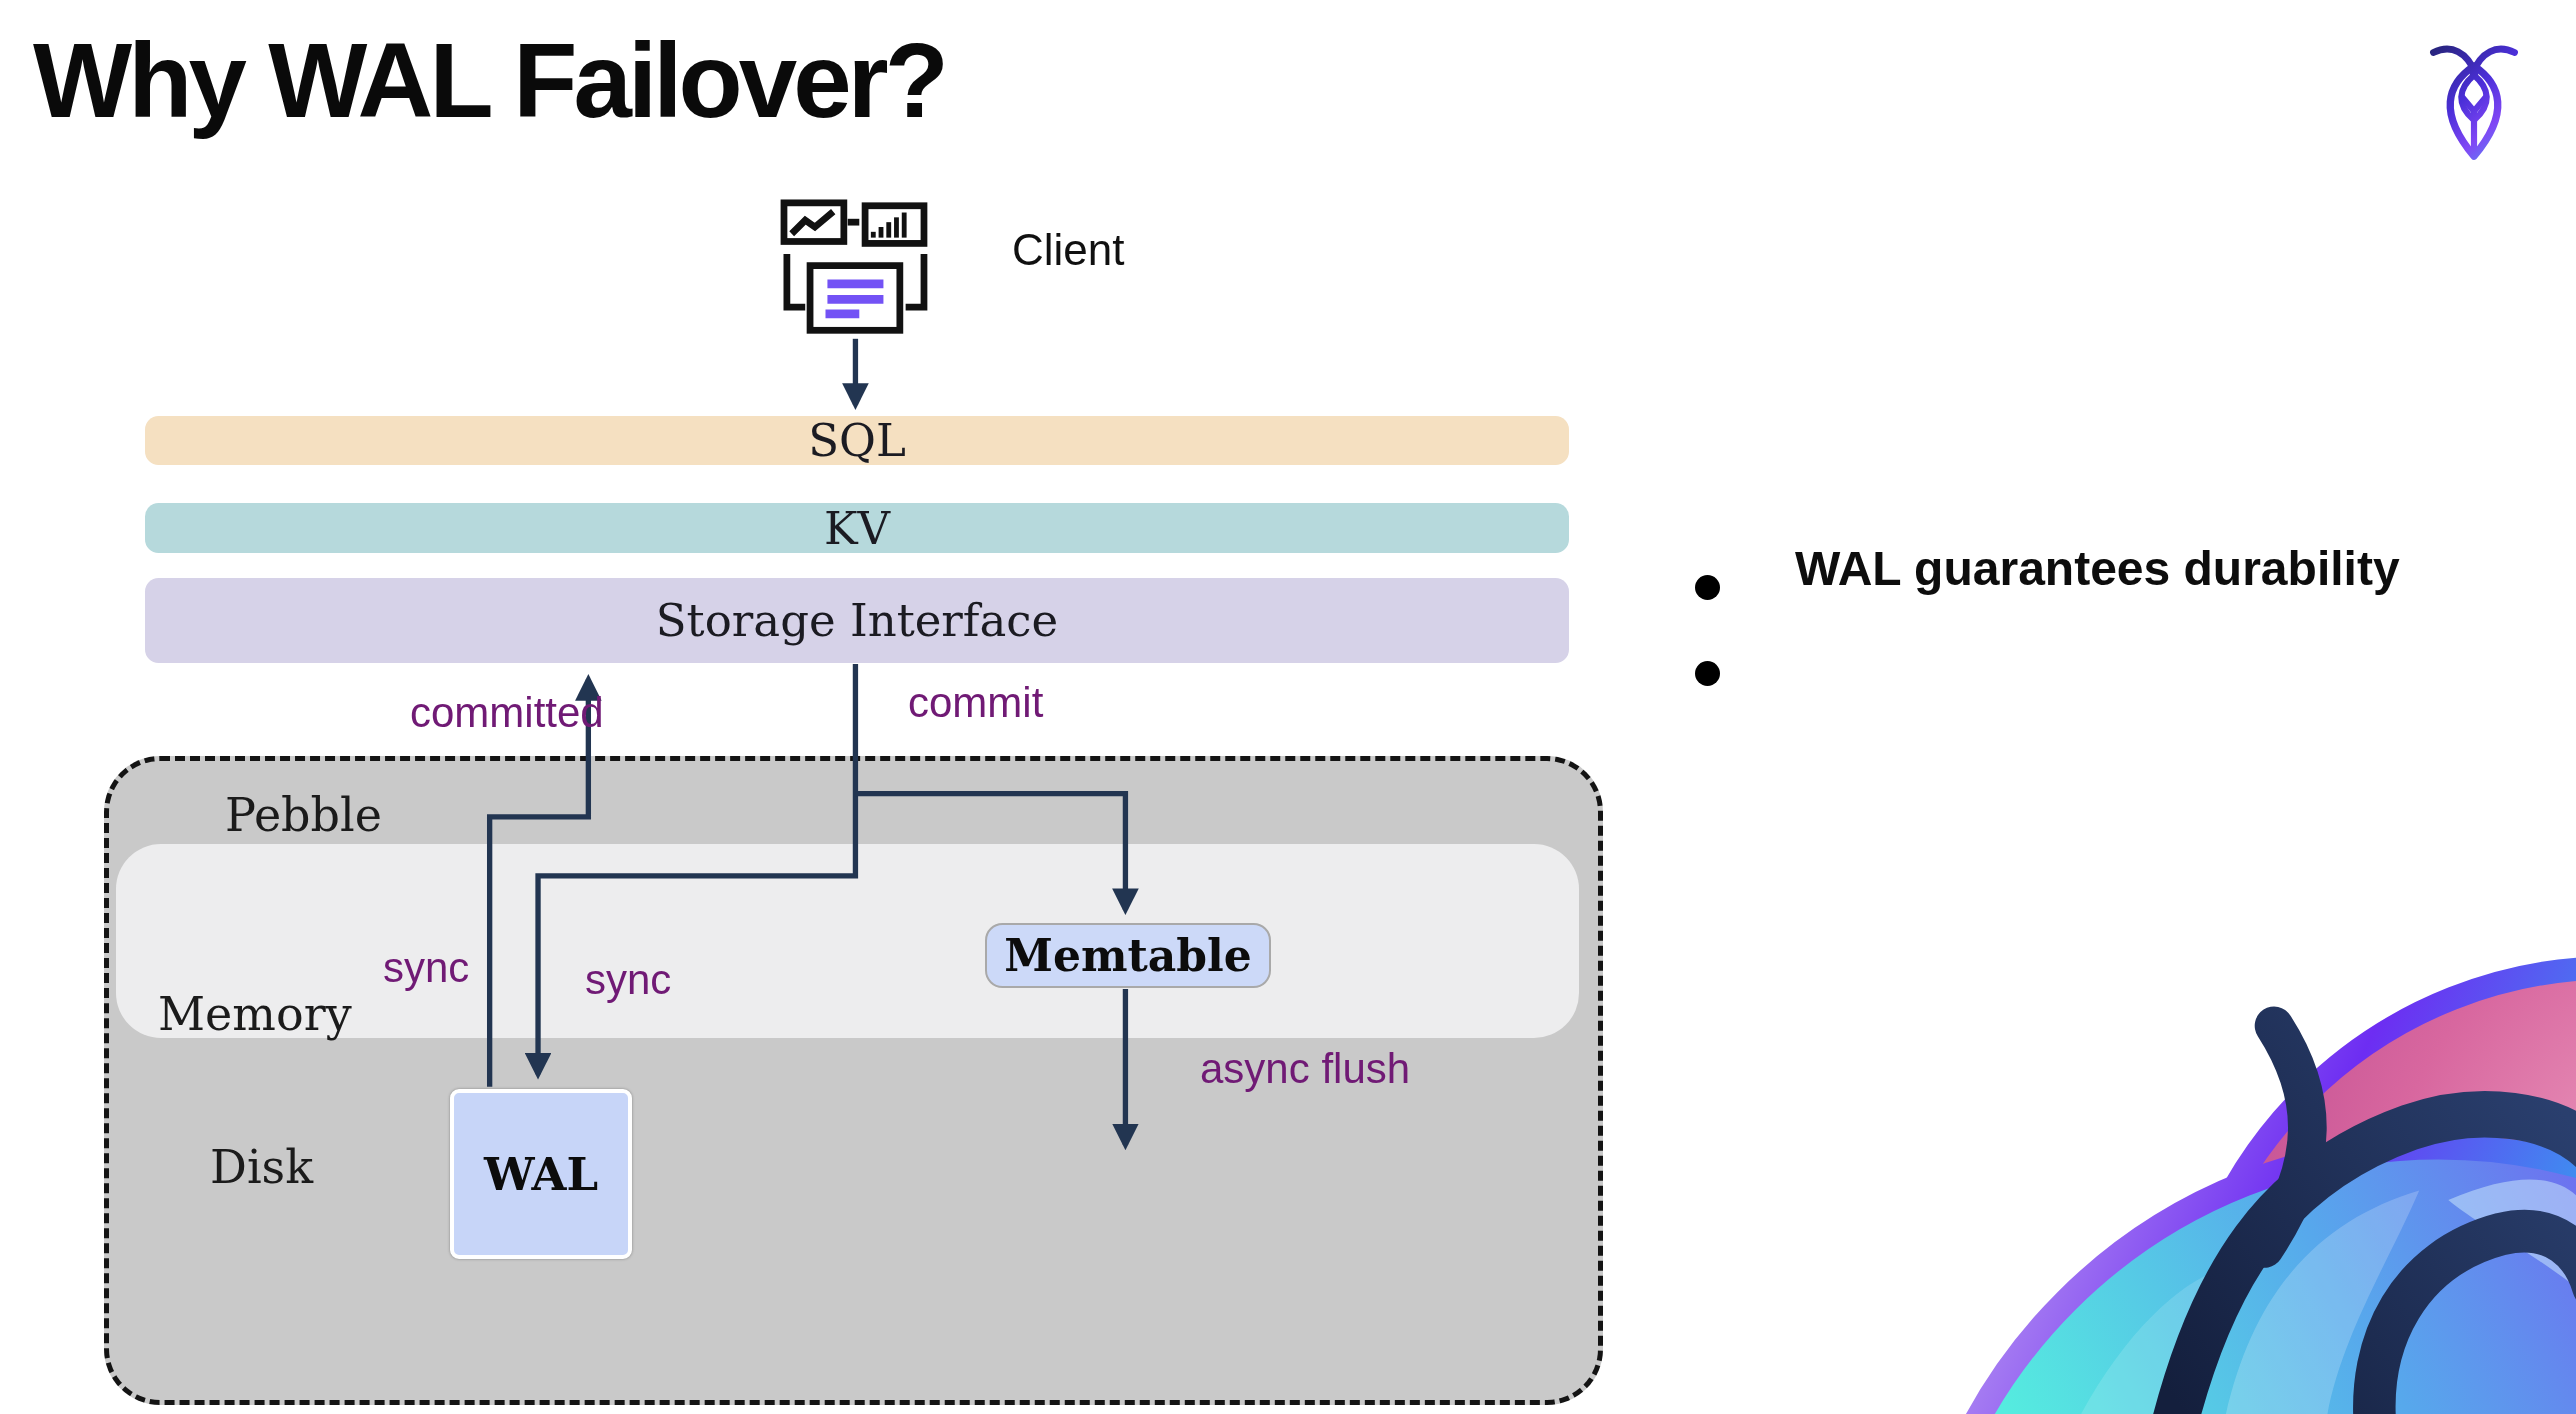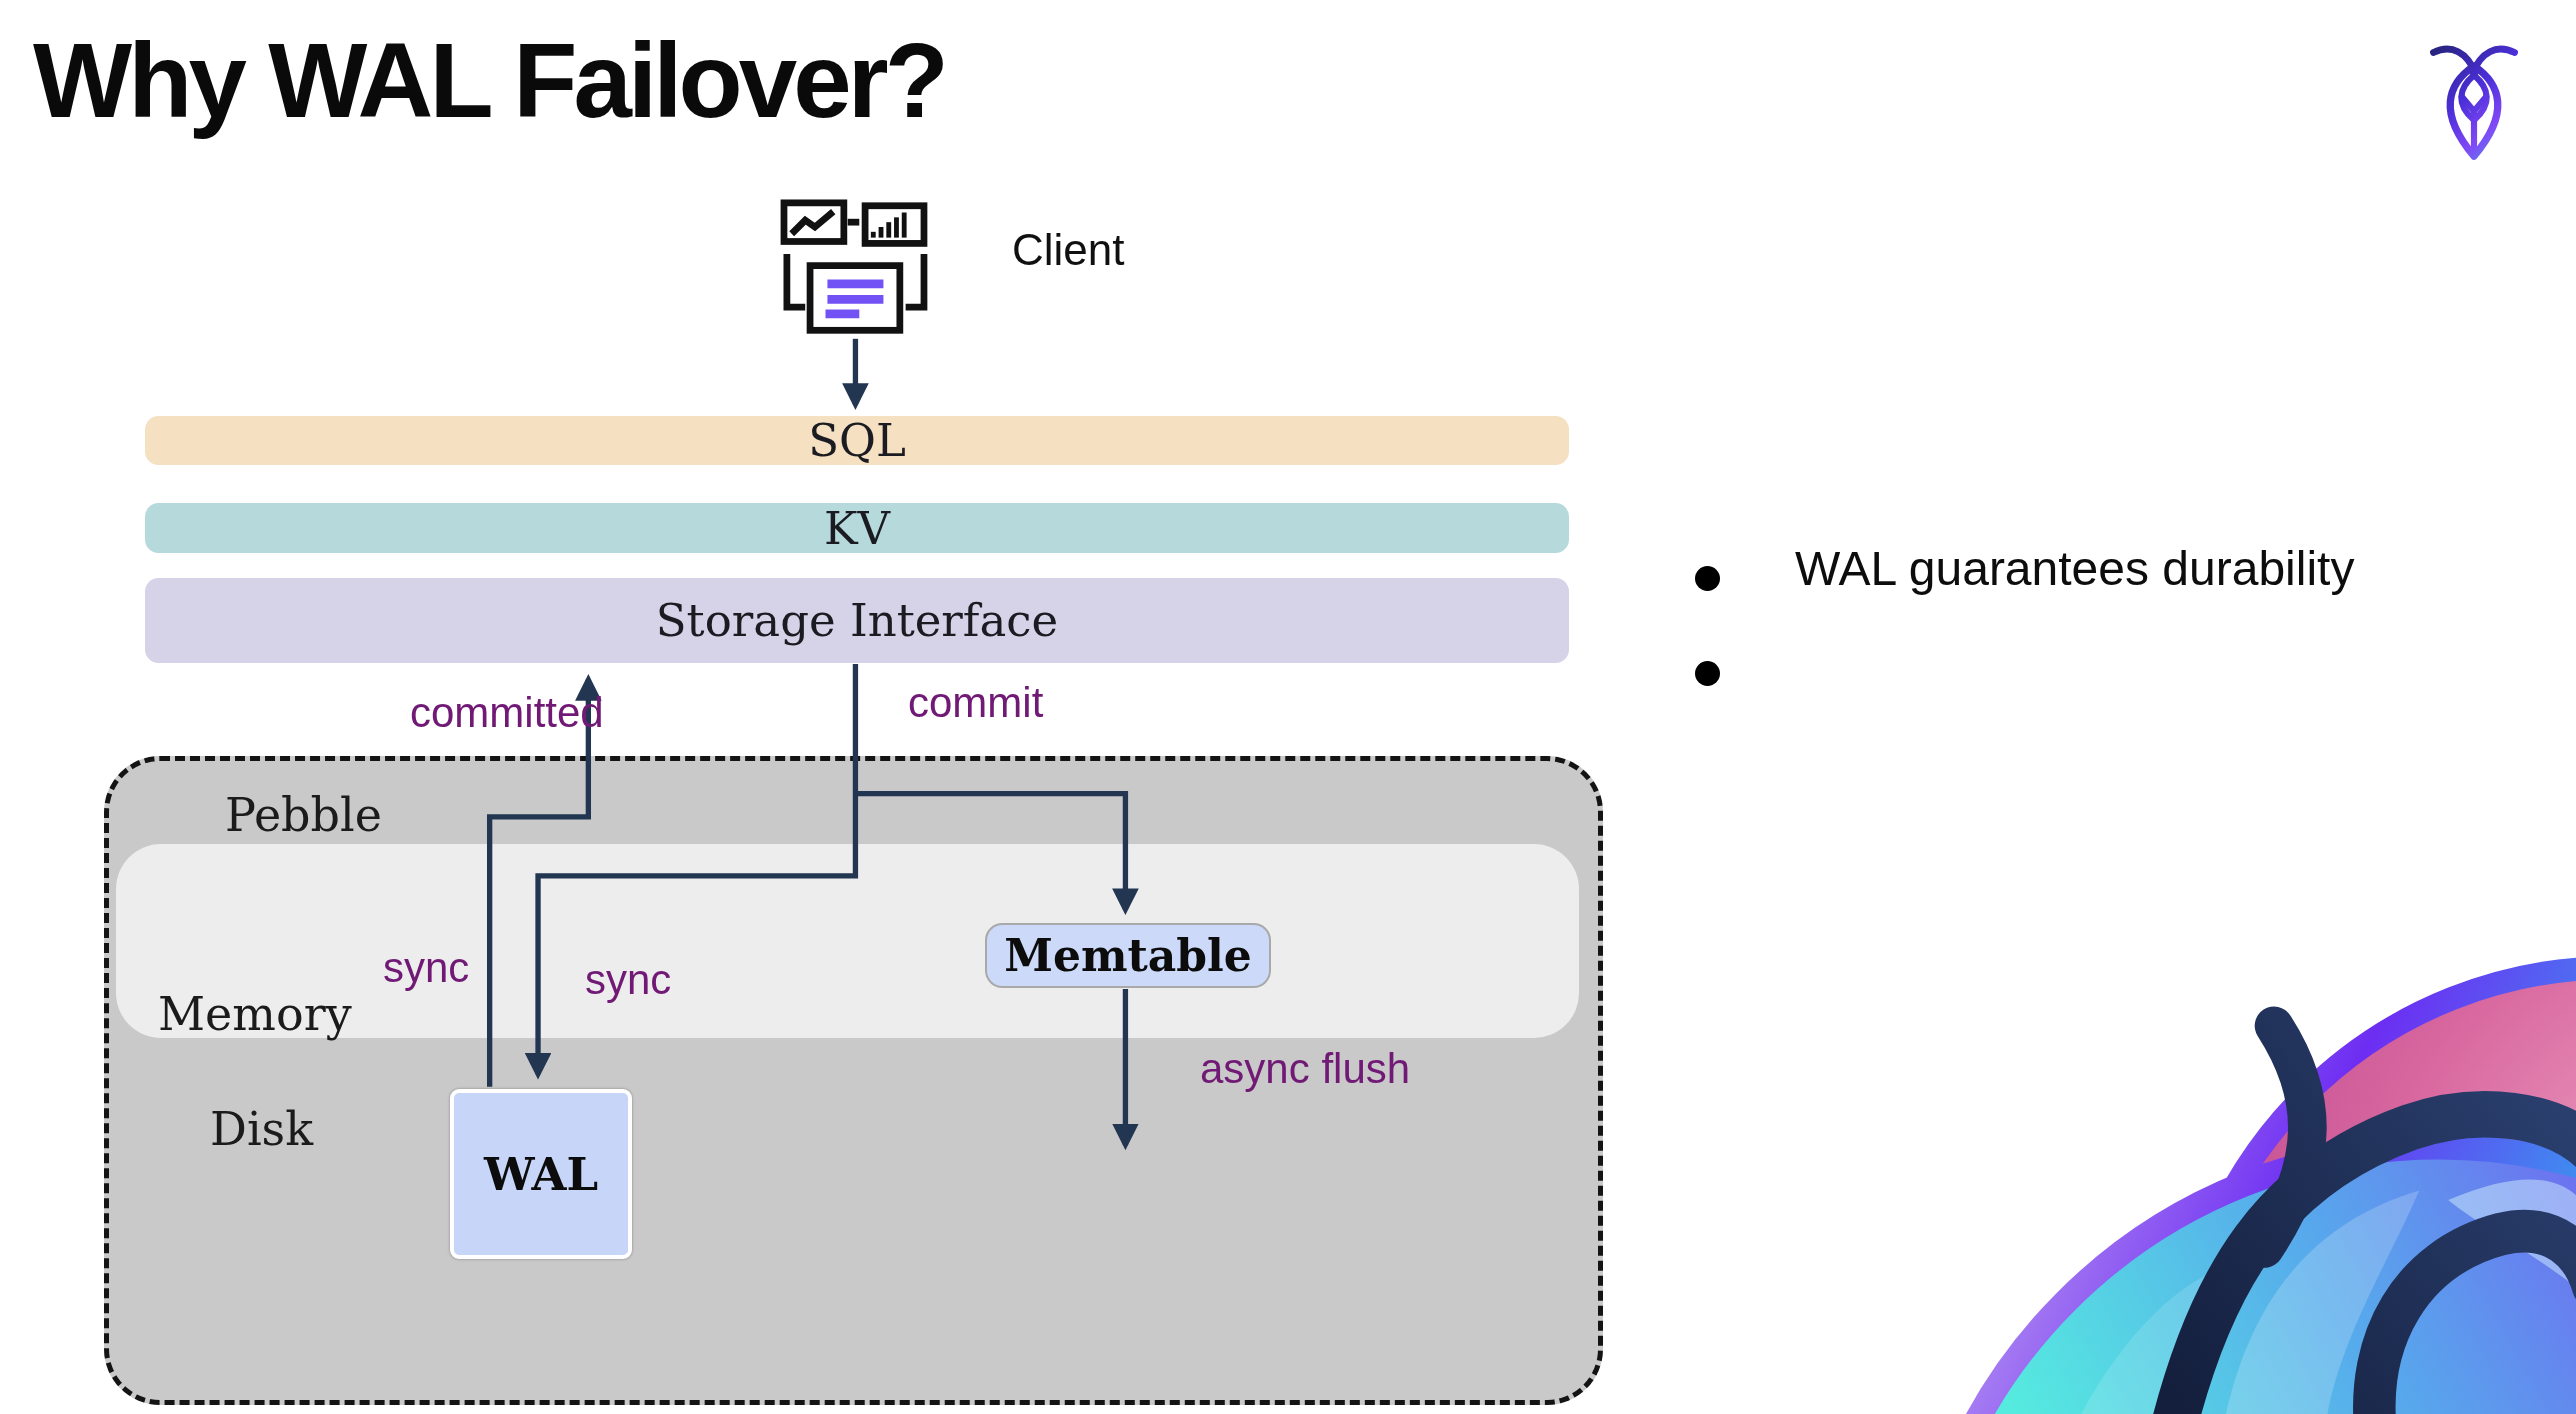--- a/index.html
+++ b/index.html
@@ -35,21 +35,21 @@
   .node-sstable{left:991px;top:1158px;width:281px;height:182px;background:#c7d5f8;border:4.8px solid #ffffff;
             border-radius:39px;font-size:45px;box-shadow:0 0 2.9px rgba(0,0,0,.35);box-sizing:border-box;}
 
   
   .edge-label{font-size:42px;color:#701a75;font-family:"Liberation Sans","DejaVu Sans",sans-serif;}
 
   .client-label{left:1012px;top:225px;font-size:44px;color:#101010;}
 
   
   .bullets{left:1695px;top:538px;width:803px;}
-  .bullet{display:flex;align-items:center;margin-bottom:43px;}
+  .bullet{display:flex;align-items:flex-end;margin-bottom:43px;font-weight:bold;}
   .bullet .dot{flex:none;width:25px;height:25px;border-radius:50%;background:#000;margin:18.4px 75px 0 0;}
   .bullet .txt{font-size:48px;line-height:62px;color:#0d0d0d;max-width:643px;}
 
   svg{display:block;}
 </style>
 </head>
 <body>
 
 <div class="slide">
 
@@ -99,21 +99,21 @@
         <line x1="49" y1="119" x2="84" y2="119"></line>
       </g>
     </svg>
   </div>
   <div class="abs client-label">Client</div>
 
   <div class="abs pebble"></div>
   <div class="abs memory-band"></div>
   <div class="abs serif-label" style="left:225px;top:788px;">Pebble</div>
   <div class="abs serif-label" style="left:158px;top:987px;">Memory</div>
-  <div class="abs serif-label" style="left:210px;top:1102px;">Disk</div>
+  <div class="abs serif-label" style="left:210px;top:1140px;">Disk</div>
 
   <div class="abs bar bar-sql">
     <span>SQL</span>
   </div>
   <div class="abs bar bar-kv">
     <span>KV</span>
   </div>
   <div class="abs bar bar-storage">
     <span>Storage Interface</span>
   </div>

